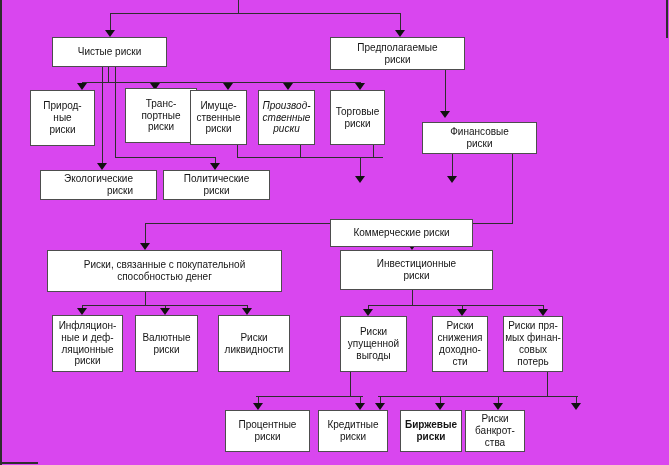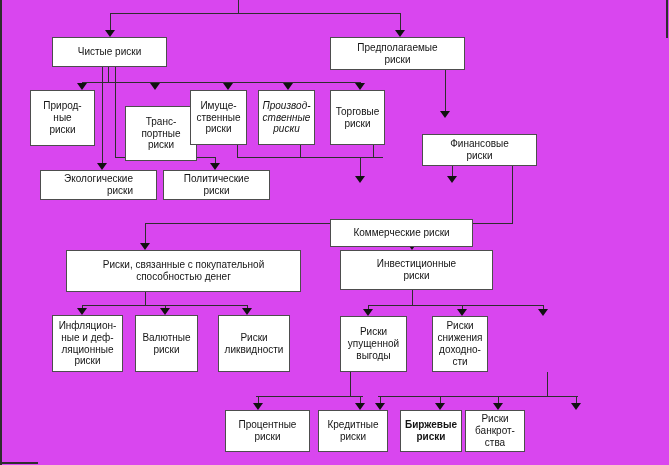--- a/index.html
+++ b/index.html
@@ -107,61 +107,65 @@
   <div class="ln" style="left:576px;top:396px;width:1px;height:7px;"></div>
   <div class="arr" style="left:571px;top:403px;"></div>
 
   <div class="box" style="left:52px;top:37px;width:115px;height:30px;">Чистые риски</div>
   <div class="box" style="left:330px;top:37px;width:135px;height:33px;">Предполагаемые
 риски</div>
 
   <div class="box" style="left:30px;top:90px;width:65px;height:56px;">Природ-
 ные
 риски</div>
-  <div class="box" style="left:125px;top:106px;width:72px;height:55px;">Транс-
+  <div class="box" style="left:125px;top:88px;width:72px;height:55px;">Транс-
 портные
 риски</div>
   <div class="box" style="left:190px;top:90px;width:57px;height:55px;">Имуще-
 ственные
 риски</div>
   <div class="box" style="left:258px;top:90px;width:57px;height:55px;font-style:italic;">Производ-
 ственные
 риски</div>
   <div class="box" style="left:330px;top:90px;width:55px;height:55px;">Торговые
 риски</div>
 
-  <div class="box" style="left:422px;top:134px;width:115px;height:32px;">Финансовые
+  <div class="box" style="left:422px;top:122px;width:115px;height:32px;">Финансовые
 риски</div>
   <div class="box" style="left:40px;top:170px;width:117px;height:30px;text-align:right;">Экологические
 риски</div>
   <div class="box" style="left:163px;top:170px;width:107px;height:30px;">Политические
 риски</div>
   <div class="box" style="left:330px;top:183px;width:143px;height:28px;margin-top:36px;">Коммерческие риски</div>
 
-  <div class="box" style="left:66px;top:250px;width:235px;height:42px;">Риски, связанные с покупательной
+  <div class="box" style="left:47px;top:250px;width:235px;height:42px;">Риски, связанные с покупательной
 способностью денег</div>
   <div class="box" style="left:340px;top:250px;width:153px;height:40px;">Инвестиционные
 риски</div>
 
   <div class="box" style="left:52px;top:315px;width:71px;height:57px;">Инфляцион-
 ные и деф-
 ляционные
 риски</div>
   <div class="box" style="left:135px;top:315px;width:63px;height:57px;">Валютные
 риски</div>
   <div class="box" style="left:218px;top:315px;width:72px;height:57px;">Риски
 ликвидности</div>
 
   <div class="box" style="left:340px;top:316px;width:67px;height:56px;">Риски
 упущенной
 выгоды</div>
   <div class="box" style="left:432px;top:316px;width:56px;height:56px;">Риски
 снижения
 доходно-
 сти</div>
+  <div class="box" style="left:503px;top:316px;width:60px;height:56px;">Риски пря-
+мых финан-
+совых
+потерь</div>
 
   <div class="box" style="left:225px;top:410px;width:85px;height:42px;">Процентные
 риски</div>
   <div class="box" style="left:318px;top:410px;width:70px;height:42px;">Кредитные
 риски</div>
   <div class="box" style="left:400px;top:410px;width:62px;height:42px;font-weight:bold;">Биржевые
 риски</div>
   <div class="box" style="left:465px;top:410px;width:60px;height:42px;">Риски
 банкрот-
 ства</div>

